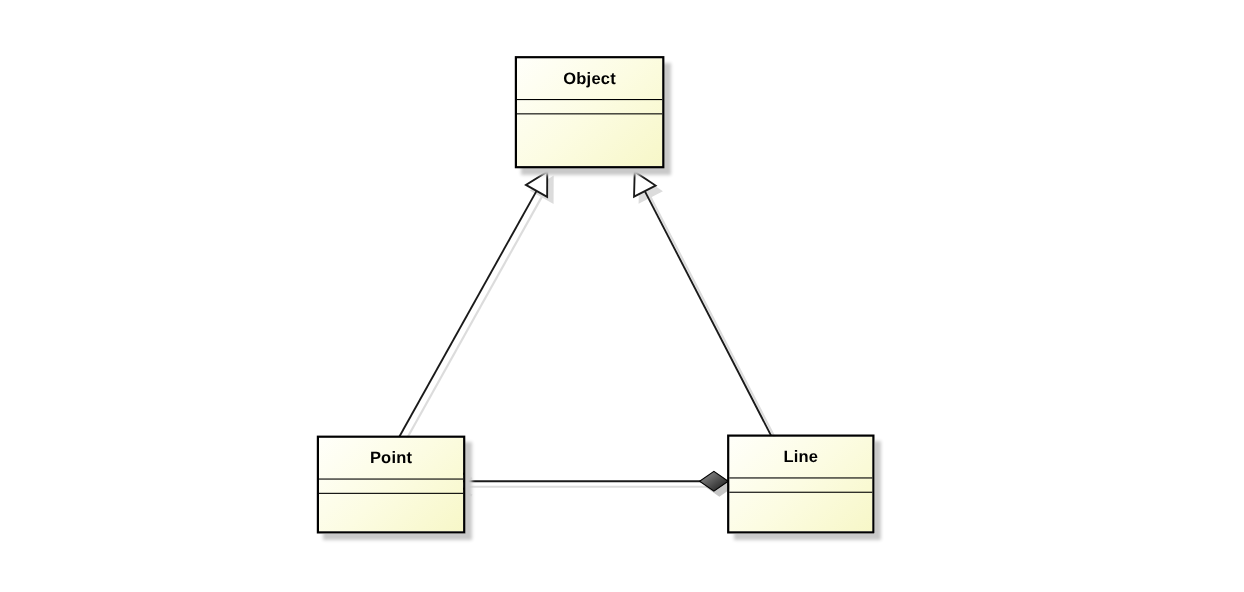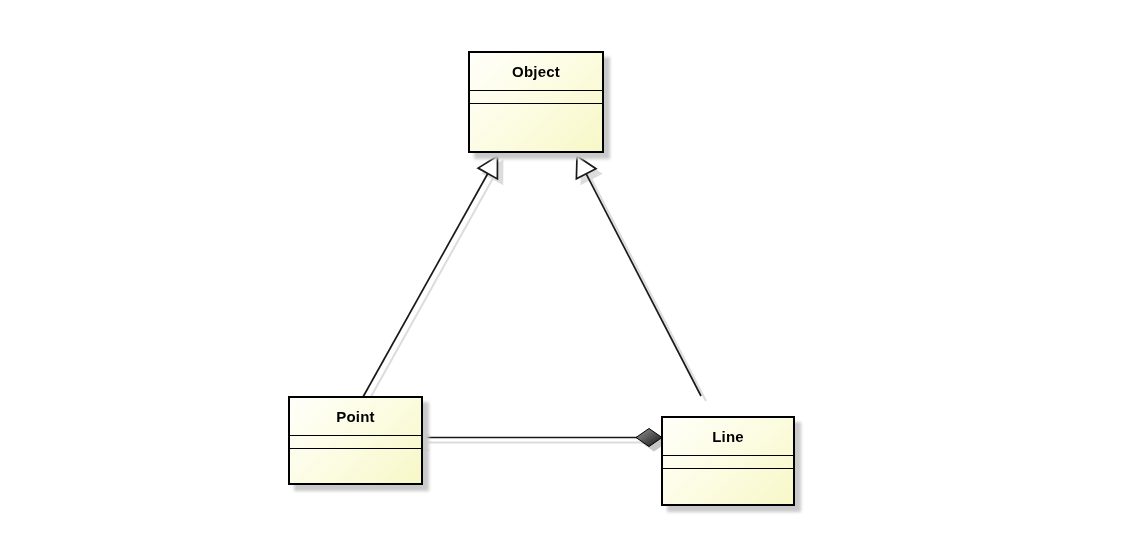--- a/index.html
+++ b/index.html
@@ -43,21 +43,21 @@
   .uml-class .attrs {
     height: 12px;
     border-top: 1.5px solid #000000;
     border-bottom: 1.5px solid #000000;
   }
   .uml-class .ops {
     flex: 1;
   }
   #class-object { left: 468px; top: 51px;  width: 136px; height: 102px; }
   #class-point  { left: 272px; top: 396px; width: 135px; height: 89px; margin-left: 16px;  }
-  #class-line   { left: 661px; top: 416px; width: 134px; height: 90px;  }
+  #class-line   { left: 661px; top: 395px; width: 134px; height: 90px;  }
 
   .edge-line   { stroke: #1a1a1a; stroke-width: 1.7; fill: none; }
   .edge-shadow { stroke: #dcdcdc; stroke-width: 2;   fill: none; }
   .tri-hollow  { fill: #ffffff; stroke: #1a1a1a; stroke-width: 1.7; }
   .tri-shadow  { fill: #dcdcdc; stroke: #dcdcdc; stroke-width: 1.7; }
   .diamond-shadow { fill: #c6c6c6; stroke: none; }
 </style>
 </head>
 <body>
 

